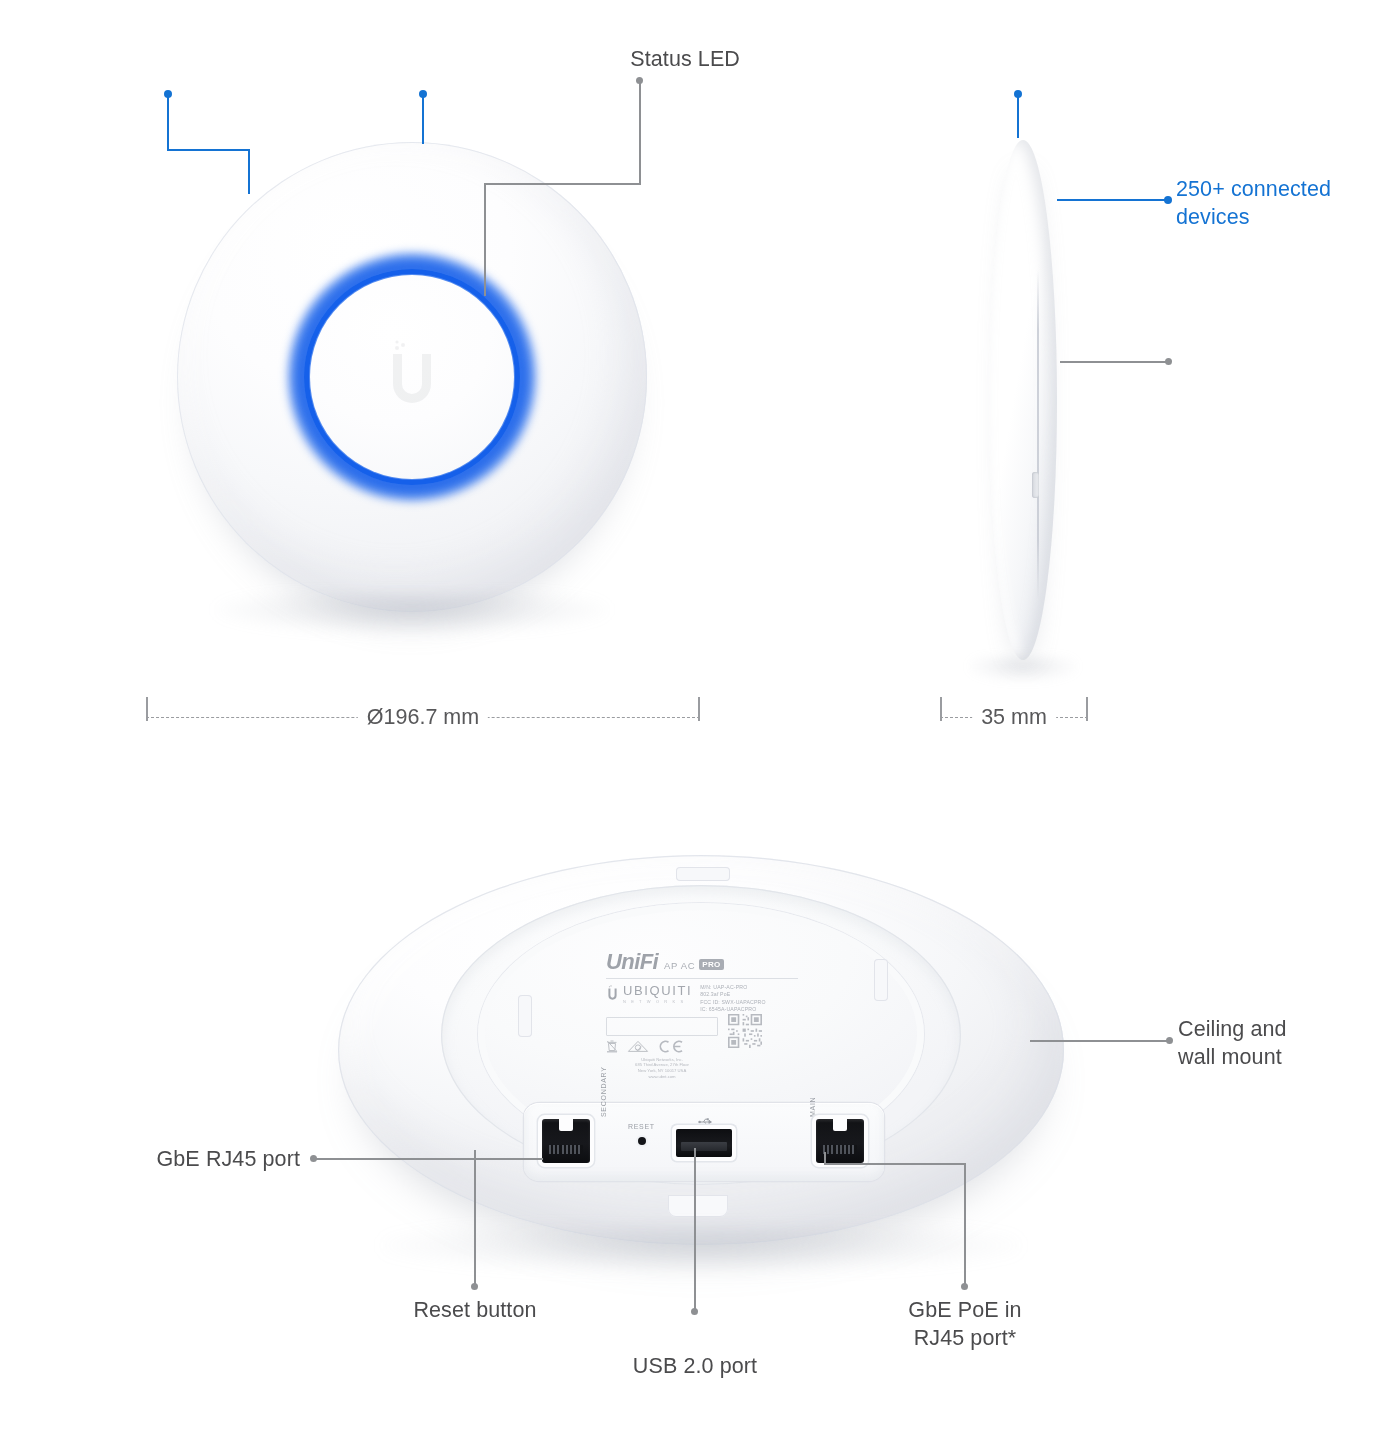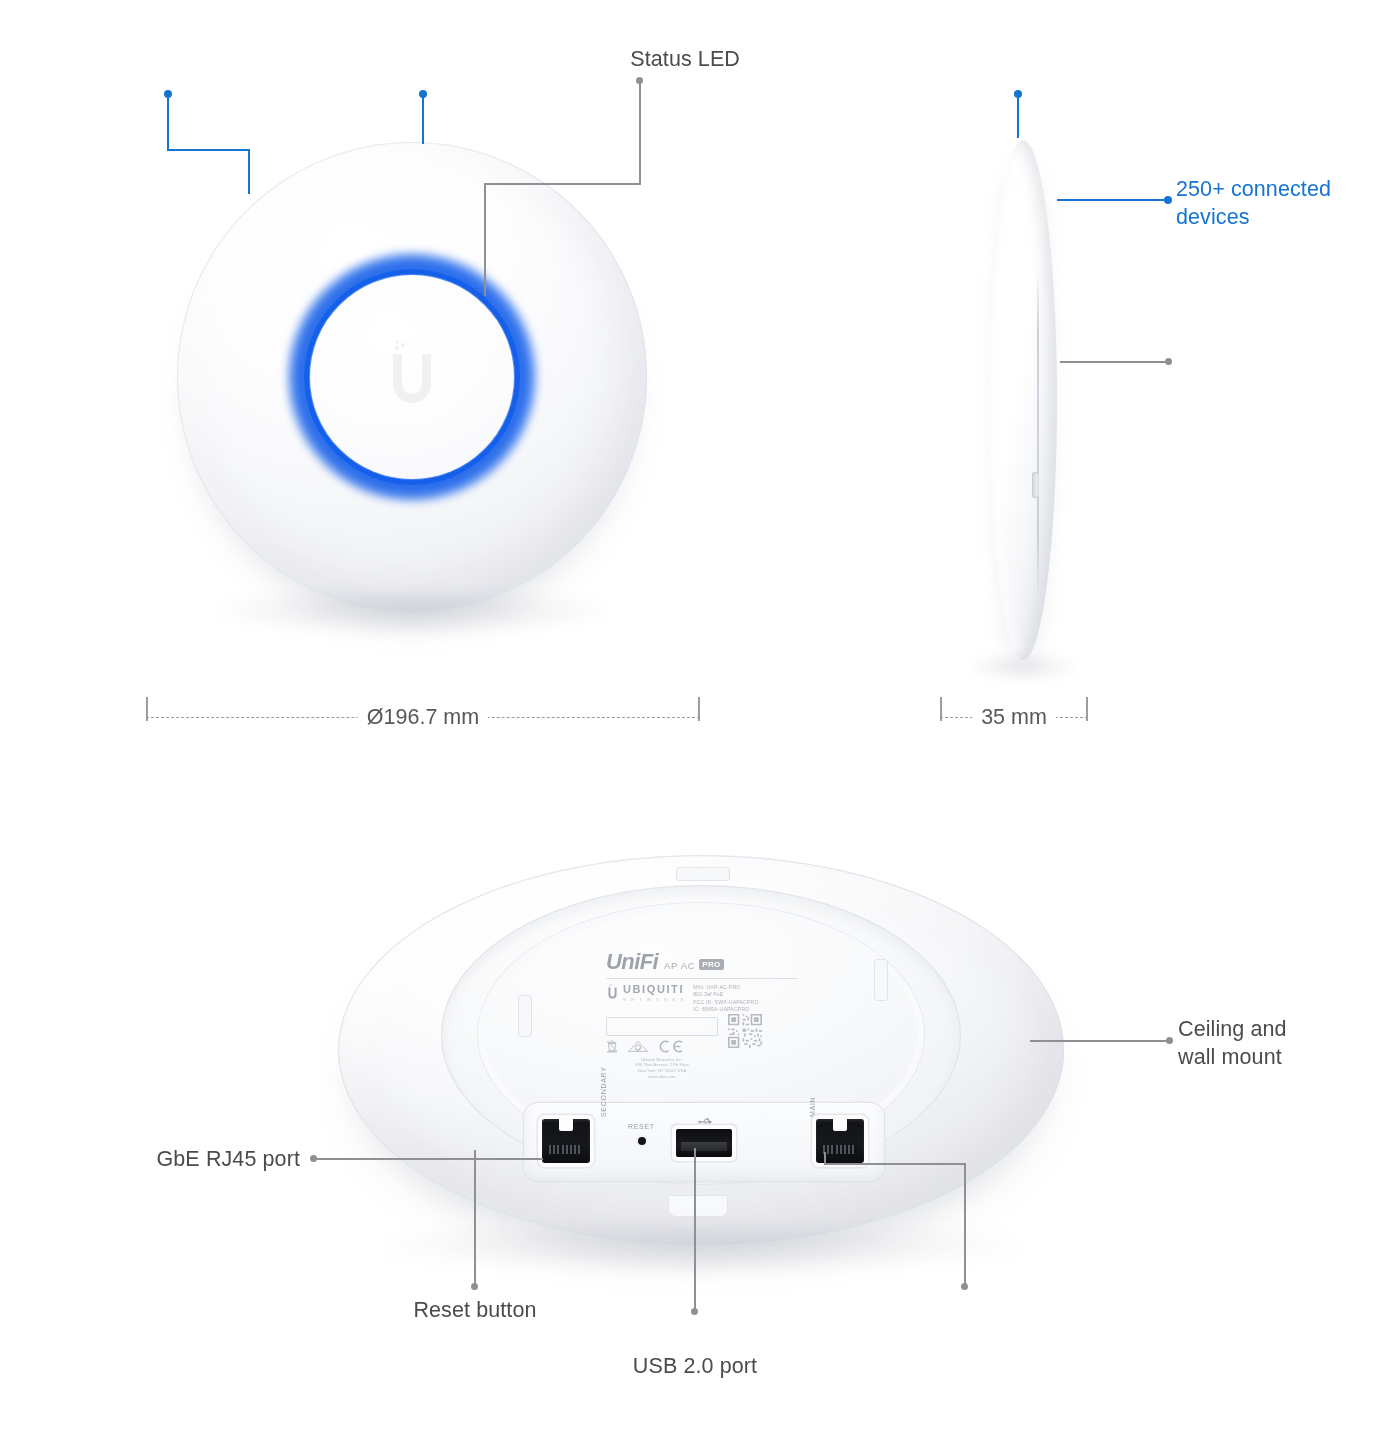--- a/index.html
+++ b/index.html
@@ -173,21 +173,21 @@
   #label .brandrow{display:flex;align-items:flex-end;gap:6px;}
   .unifi-wm{font-size:22px;font-weight:bold;font-style:italic;letter-spacing:-.6px;color:#9ea2a9;line-height:1;}
   .apac{font-size:9.5px;letter-spacing:.7px;color:#a9adb4;line-height:1;padding-bottom:3px;}
   .pro-badge{
     display:inline-block;background:#a9adb4;color:#fff;font-size:8px;font-weight:bold;
     padding:1.5px 3.5px;border-radius:2px;letter-spacing:.4px;vertical-align:2px;
   }
   #label .rule{height:1px;background:#dcdfe4;margin:5px 0 5px;}
   #label .midrow{display:flex;gap:8px;align-items:flex-start;}
   .ubq{display:flex;align-items:center;gap:4px;}
-  .ubq-name{font-size:11px;letter-spacing:1.6px;color:#a3a7ae;line-height:1;font-weight:bold;}
+  .ubq-name{font-size:13px;letter-spacing:1.6px;color:#a3a7ae;line-height:1;}
   .ubq-sub{font-size:4px;letter-spacing:2.1px;color:#c0c3c9;margin-top:2px;}
   .spec{font-size:5.2px;line-height:7.4px;color:#adb1b8;letter-spacing:.15px;white-space:pre-line;}
   #label .macbox{
     margin-top:3px;width:110px;height:17px;border:1px solid #dadde2;border-radius:1px;
   }
   #label .certrow{display:flex;align-items:center;gap:9px;margin-top:4px;}
   .addr{font-size:4.2px;line-height:5.8px;color:#b7bac0;white-space:pre-line;margin-top:4px;text-align:center;}
   .qr{width:34px;height:34px;}
 
   
@@ -466,19 +466,21 @@
   <div class="ln h g" style="left:315px;top:1158px;width:228px;"></div>
 
   <div class="callout gray c" style="left:375px;top:1296px;width:200px;">Reset button</div>
   <div class="ln v g" style="left:474px;top:1150px;height:136px;"></div>
   <div class="dot g" style="left:471px;top:1283px;"></div>
 
   <div class="callout gray c" style="left:595px;top:1352px;width:200px;">USB 2.0 port</div>
   <div class="ln v g" style="left:694px;top:1148px;height:163px;"></div>
   <div class="dot g" style="left:691px;top:1308px;"></div>
 
+  <div class="callout gray c" style="left:865px;top:1296px;width:200px;">GbE PoE in
+RJ45 port*</div>
   <div class="ln v g" style="left:964px;top:1163px;height:123px;"></div>
   <div class="ln h g" style="left:824px;top:1163px;width:142px;"></div>
   <div class="ln v g" style="left:824px;top:1152px;height:13px;"></div>
   <div class="dot g" style="left:961px;top:1283px;"></div>
 
 
 </div>
 
 </body></html>

